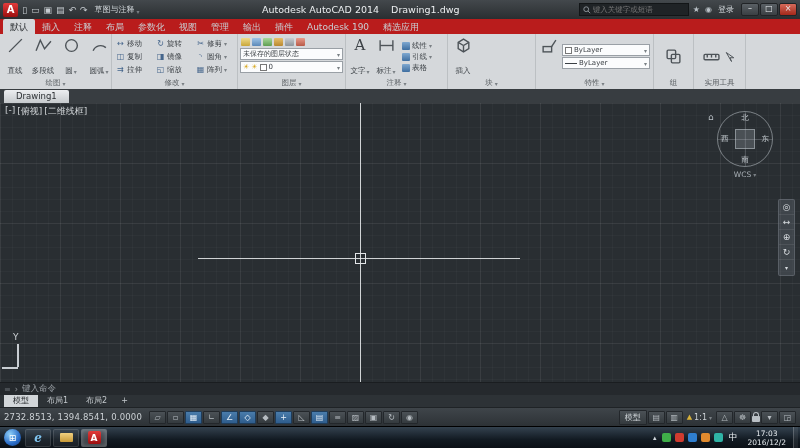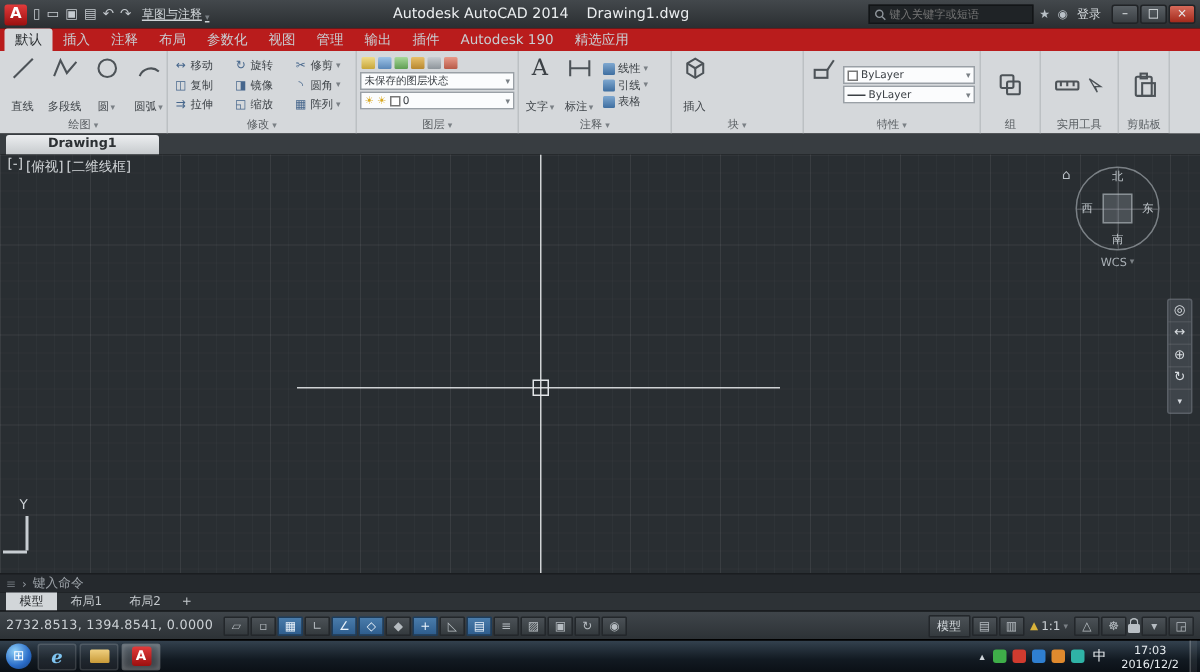--- a/index.html
+++ b/index.html
@@ -5,21 +5,21 @@
 *{margin:0;padding:0;box-sizing:border-box;}
 html,body{width:800px;height:448px;}
 body{font-family:"DejaVu Sans","Liberation Sans",sans-serif;background:#000;overflow:hidden;cursor:default;}
 .app{width:800px;height:448px;display:flex;flex-direction:column;}
 
 
 .titlebar{height:19px;flex:none;background:linear-gradient(#43484c,#2a2e31);display:flex;align-items:center;padding:0 3px;gap:3px;color:#d6dade;font-size:9px;}
 .logo{width:15px;height:14px;background:linear-gradient(#e23b3b,#9c0f0f);border-radius:2px;color:#fff;font-weight:bold;font-size:10px;display:flex;align-items:center;justify-content:center;flex:none;}
 .qat{display:flex;gap:2px;align-items:center;}
 .qat span{color:#c6cbd0;font-size:9px;line-height:14px;padding:0 1px;}
-.ws{font-size:8px;color:#cfd4d8;display:flex;align-items:flex-end;gap:2px;padding:0 3px;white-space:nowrap;text-decoration:underline;}
+.ws{font-size:8px;color:#cfd4d8;display:flex;align-items:flex-end;gap:2px;padding:0 3px;white-space:nowrap;}
 .dd{font-size:6px;color:#7a8085;}
 .title-c{flex:1;text-align:center;font-size:9.5px;color:#ebeef0;white-space:nowrap;overflow:hidden;}
 .title-c span{margin:0 6px;}
 .search{display:flex;align-items:center;background:#1f2326;border:1px solid #121517;height:13px;width:110px;padding:0 3px;gap:2px;flex:none;}
 .search svg{width:8px;height:8px;flex:none;}
 .search input{flex:1;background:transparent;border:0;outline:0;color:#aeb4ba;font-size:7.5px;font-family:inherit;min-width:0;}
 .info-ic{color:#b9c0c6;font-size:8px;padding:0 1px;}
 .signin{font-size:8px;color:#d3d8dc;white-space:nowrap;padding:0 2px;}
 .winbtns{display:flex;gap:1px;margin-left:2px;flex:none;}
 .winbtn{width:18px;height:13px;background:linear-gradient(#5a6065,#3a3f43);border:1px solid #202326;border-radius:2px;color:#e8ecef;font-size:8px;line-height:10px;text-align:center;}
@@ -56,21 +56,21 @@
 .m3{background:linear-gradient(#a8d89a,#5f9e52);}
 .m4{background:linear-gradient(#e8c06a,#b88830);}
 .m5{background:linear-gradient(#c8cdd2,#8e959b);}
 .m6{background:linear-gradient(#e89a8a,#b85a48);}
 .bulb{color:#d8a820;font-size:7px;}
 .swatch{width:7px;height:7px;border:1px solid #777;background:#fff;flex:none;}
 .lineglyph{width:12px;height:1px;background:#3a3f44;flex:none;}
 
 
 .filetabs{height:14px;flex:none;background:#383d41;display:flex;align-items:flex-end;padding-left:4px;}
-.ftab{background:linear-gradient(#eceef0,#c6cacd);color:#2c3033;font-size:8.5px;padding:1px 28px;border-radius:2px 2px 0 0;line-height:11px;font-weight:bold;}
+.ftab{background:linear-gradient(#eceef0,#c6cacd);color:#2c3033;font-size:8.5px;padding:1px 12px;border-radius:2px 2px 0 0;line-height:11px;}
 
 
 .drawing{flex:1;position:relative;background:#292e32;overflow:hidden;
 background-image:
  linear-gradient(rgba(255,255,255,0.05) 1px,transparent 1px),
  linear-gradient(90deg,rgba(255,255,255,0.05) 1px,transparent 1px),
  linear-gradient(rgba(255,255,255,0.022) 1px,transparent 1px),
  linear-gradient(90deg,rgba(255,255,255,0.022) 1px,transparent 1px);
 background-size:60px 60px,60px 60px,12px 12px,12px 12px;}
 .vpctl{position:absolute;top:2px;left:5px;font-size:9px;color:#d2d6d9;display:flex;gap:2px;}
@@ -427,32 +427,20 @@
           </svg>
         <svg class="bicon" style="width:12px;height:12px" viewBox="0 0 16 16">
             <path d="M3,2 L13,9 L8,9 L10,14 Z"></path>
           </svg>
       </div>
       <div class="pt">
           <span>实用工具</span>
         </div>
     </div>
 
-    <div class="panel" style="width:34px">
-      <div class="pc" style="justify-content:center;align-items:center">
-        <svg class="bicon" viewBox="0 0 16 16">
-            <rect x="3" y="3" width="10" height="12" rx="1"></rect>
-            <rect x="6" y="1" width="4" height="3"></rect>
-            <rect x="7" y="7" width="8" height="8" fill="#fbfcfd"></rect>
-          </svg>
-      </div>
-      <div class="pt">
-          <span>剪贴板</span>
-        </div>
-    </div>
 
     <div class="panel-fill"></div>
   </div>
 
   <div class="filetabs">
     <div class="ftab"><span>Drawing1</span></div>
   </div>
 
   <div class="drawing">
     <div class="vpctl">

